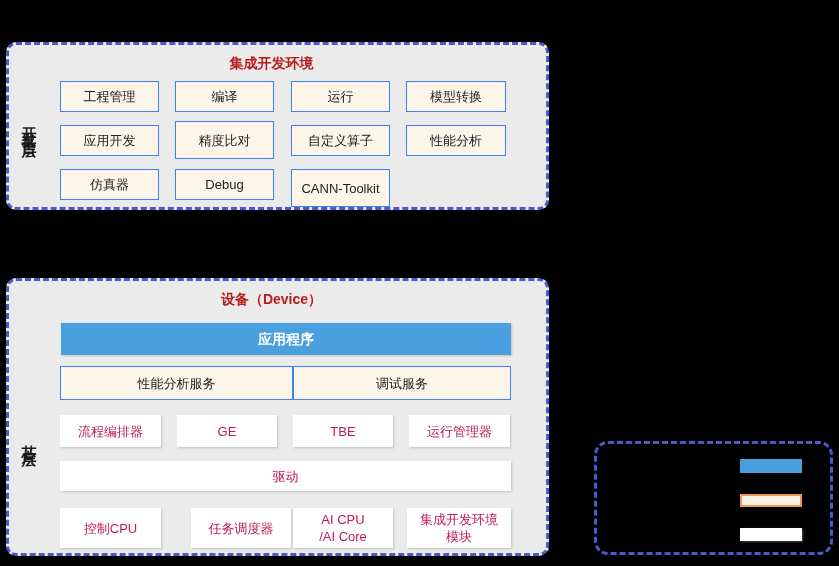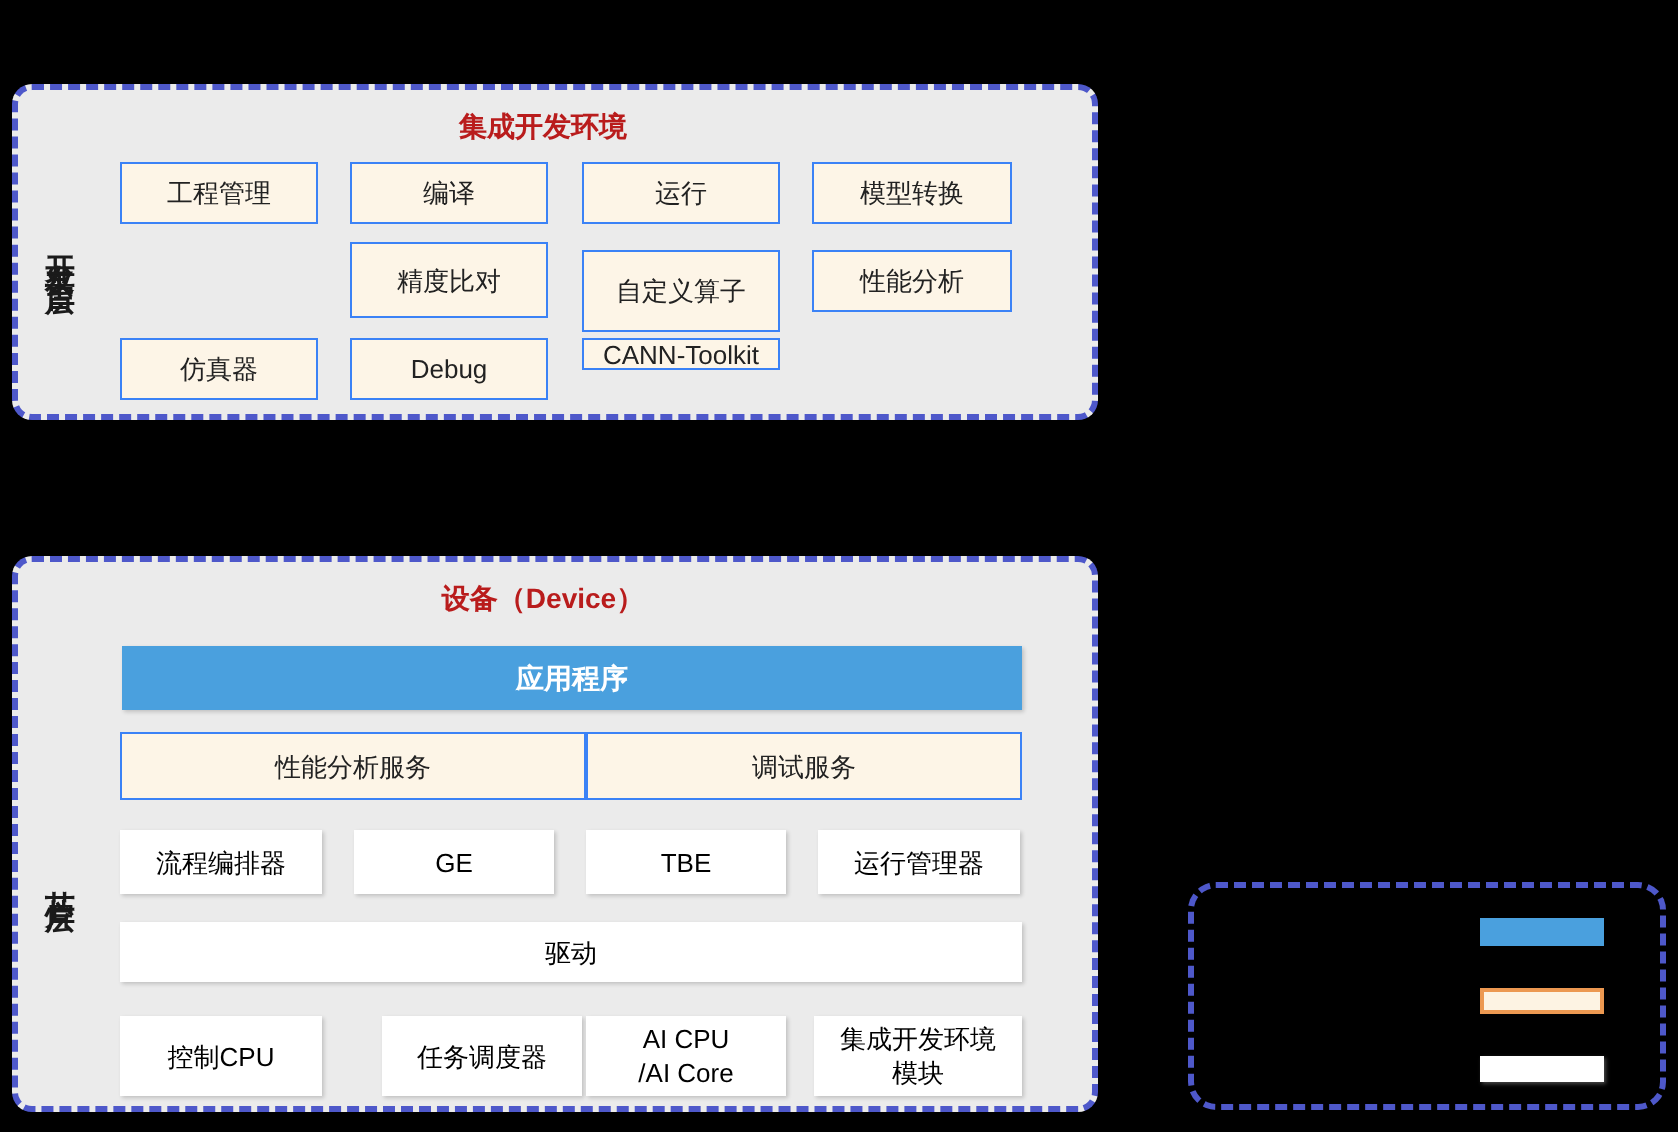--- a/index.html
+++ b/index.html
@@ -22,21 +22,21 @@
     position:absolute;left:10px;top:50%;transform:translateY(-50%);
     writing-mode:vertical-rl;text-orientation:upright;
     font-size:15px;font-weight:bold;letter-spacing:4px;color:#1a1a1a;
   }
   #chip-panel .layer-label{top:58%;}
   .box{
     position:absolute;box-sizing:border-box;display:flex;align-items:center;justify-content:center;
     font-size:13px;text-align:center;line-height:17px;white-space:pre-line;
   }
   .tool-box{background:#FDF5E7;border:1px solid #3b82f6;color:#222;}
-  .white-box{background:#FFFFFF;color:#000000;box-shadow:1px 1px 2px rgba(0,0,0,.18);}
+  .white-box{background:#FFFFFF;color:#be185d;box-shadow:1px 1px 2px rgba(0,0,0,.18);}
   .blue-bar{background:#4AA0DE;color:#fff;font-weight:bold;font-size:14px;box-shadow:1px 1px 2px rgba(0,0,0,.18);}
   .legend{
     position:absolute;box-sizing:border-box;left:594px;top:441px;width:239px;height:114px;
     border:3px dashed #4E58CA;border-radius:14px;background:transparent;
   }
   .swatch{position:absolute;box-sizing:border-box;left:143px;width:62px;height:14px;}
   .swatch.blue{top:15px;background:#4AA0DE;}
   .swatch.cream{top:50px;height:13px;background:#FDF3E3;border:2px solid #EC9851;}
   .swatch.white{top:84px;height:13px;background:#FFFFFF;box-shadow:1px 1px 2px rgba(90,90,90,.8);}
 </style>
@@ -47,27 +47,28 @@
 
   <section class="panel" id="dev-panel">
     <div class="layer-label">开发平台层</div>
     <div class="panel-title">集成开发环境</div>
 
     <div class="box tool-box" style="left:51px;top:36px;width:99px;height:31px">工程管理</div>
     <div class="box tool-box" style="left:166px;top:36px;width:99px;height:31px">编译</div>
     <div class="box tool-box" style="left:282px;top:36px;width:99px;height:31px">运行</div>
     <div class="box tool-box" style="left:397px;top:36px;width:100px;height:31px">模型转换</div>
 
+    <div class="box tool-box" style="left:51px;top:80px;width:99px;height:31px">应用开发</div>
     <div class="box tool-box" style="left:166px;top:76px;width:99px;height:38px">精度比对</div>
-    <div class="box tool-box" style="left:282px;top:80px;width:99px;height:41px">自定义算子</div>
+    <div class="box tool-box" style="left:282px;top:80px;width:99px;height:31px">自定义算子</div>
     <div class="box tool-box" style="left:397px;top:80px;width:100px;height:31px">性能分析</div>
 
     <div class="box tool-box" style="left:51px;top:124px;width:99px;height:31px">仿真器</div>
     <div class="box tool-box" style="left:166px;top:124px;width:99px;height:31px">Debug</div>
-    <div class="box tool-box" style="left:282px;top:124px;width:99px;height:16px">CANN-Toolkit</div>
+    <div class="box tool-box" style="left:282px;top:124px;width:99px;height:38px">CANN-Toolkit</div>
   </section>
 
   <section class="panel" id="chip-panel">
     <div class="layer-label">芯片层</div>
     <div class="panel-title">设备（Device）</div>
 
     <div class="box blue-bar" style="left:52px;top:42px;width:450px;height:32px">应用程序</div>
 
     <div class="box tool-box" style="left:51px;top:85px;width:233px;height:34px">性能分析服务</div>
     <div class="box tool-box" style="left:284px;top:85px;width:218px;height:34px">调试服务</div>

